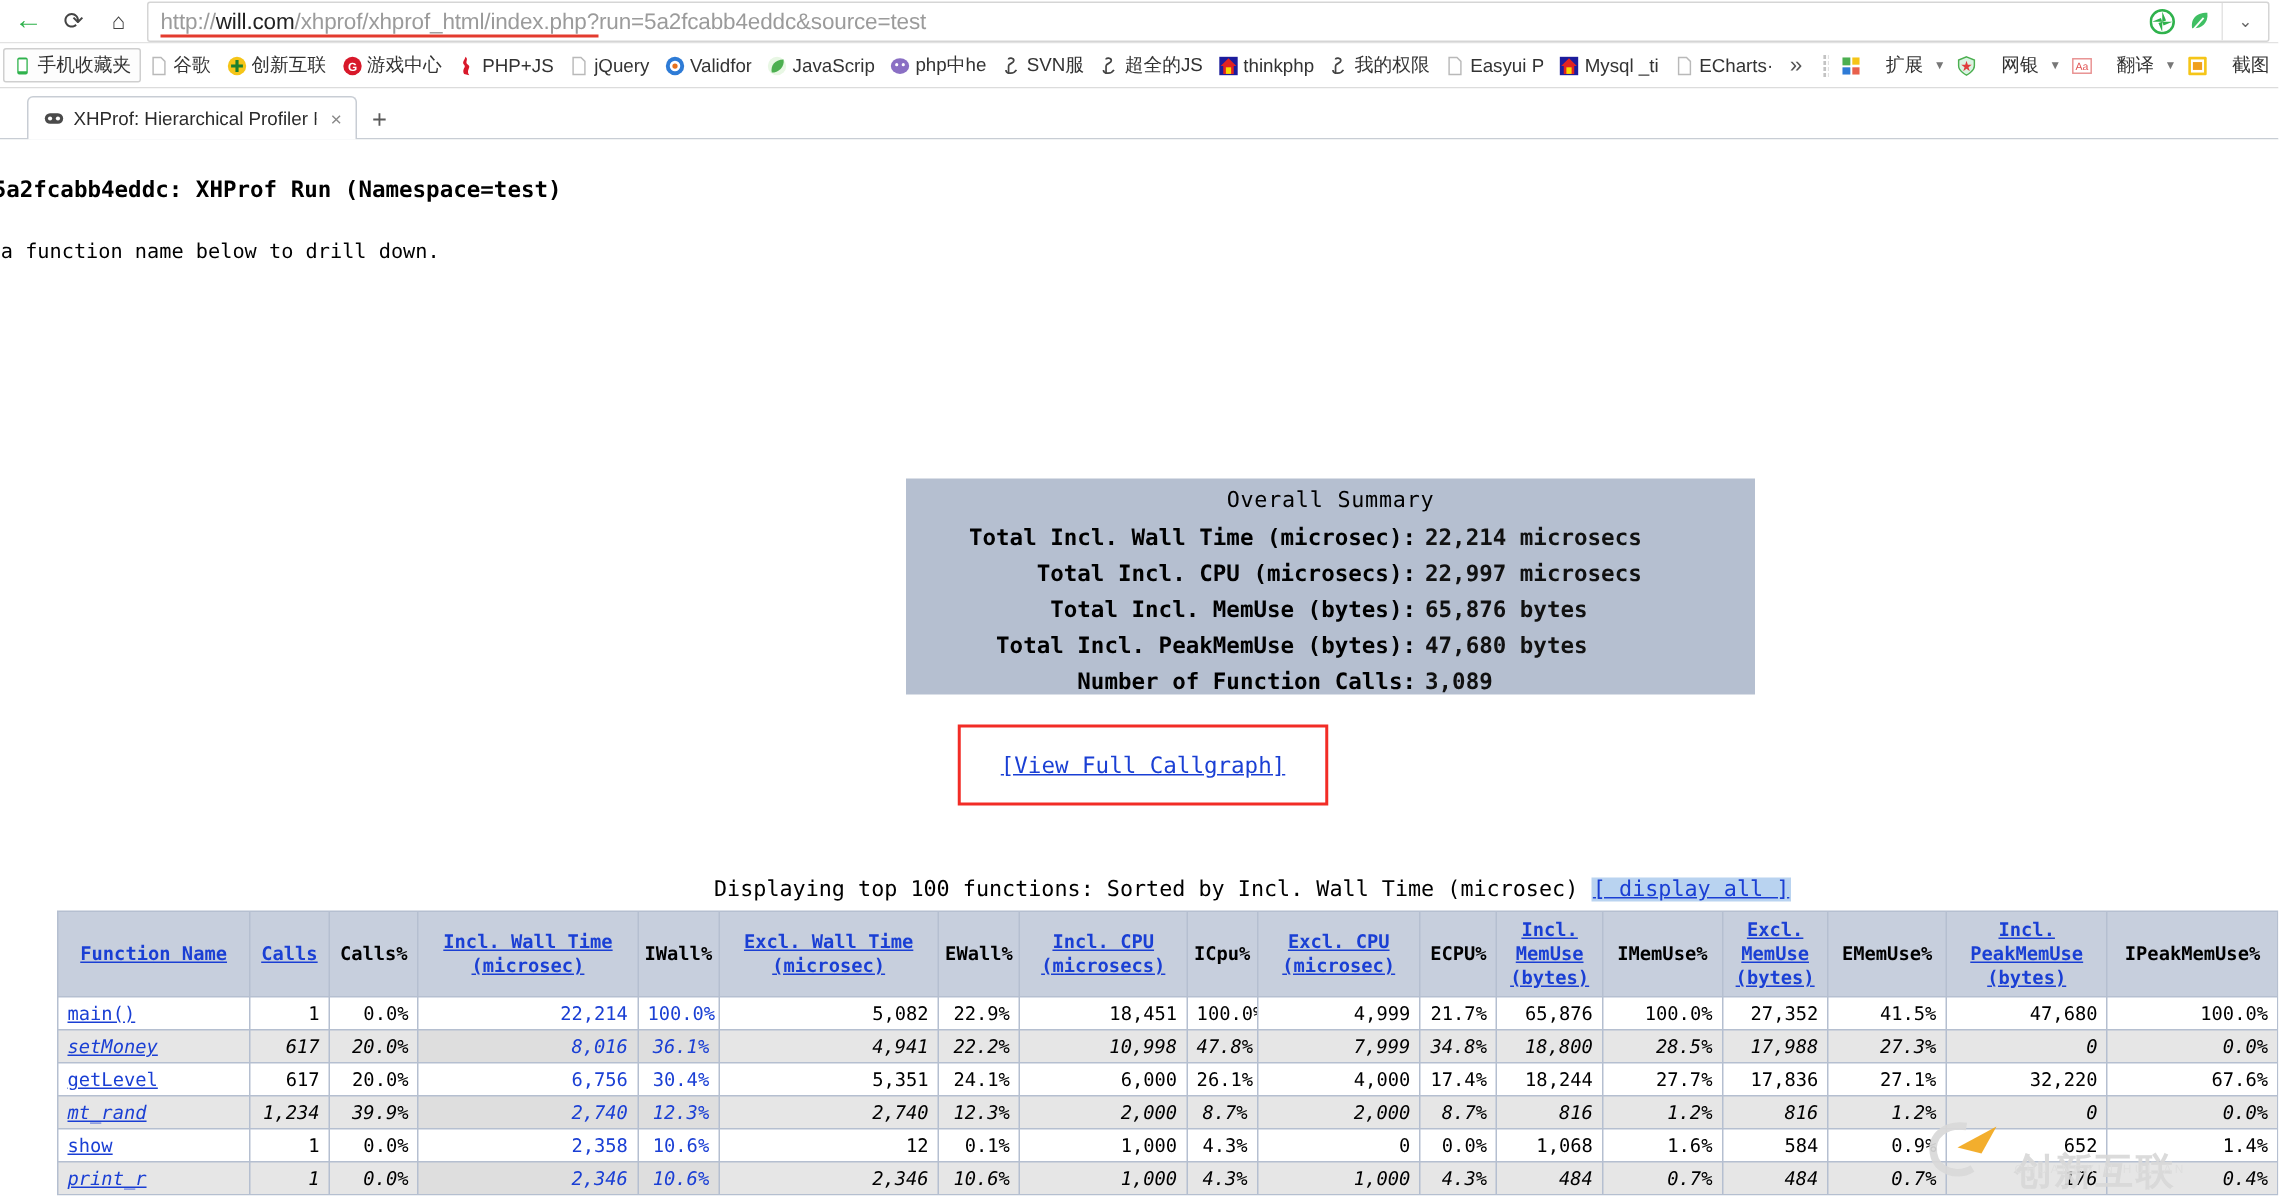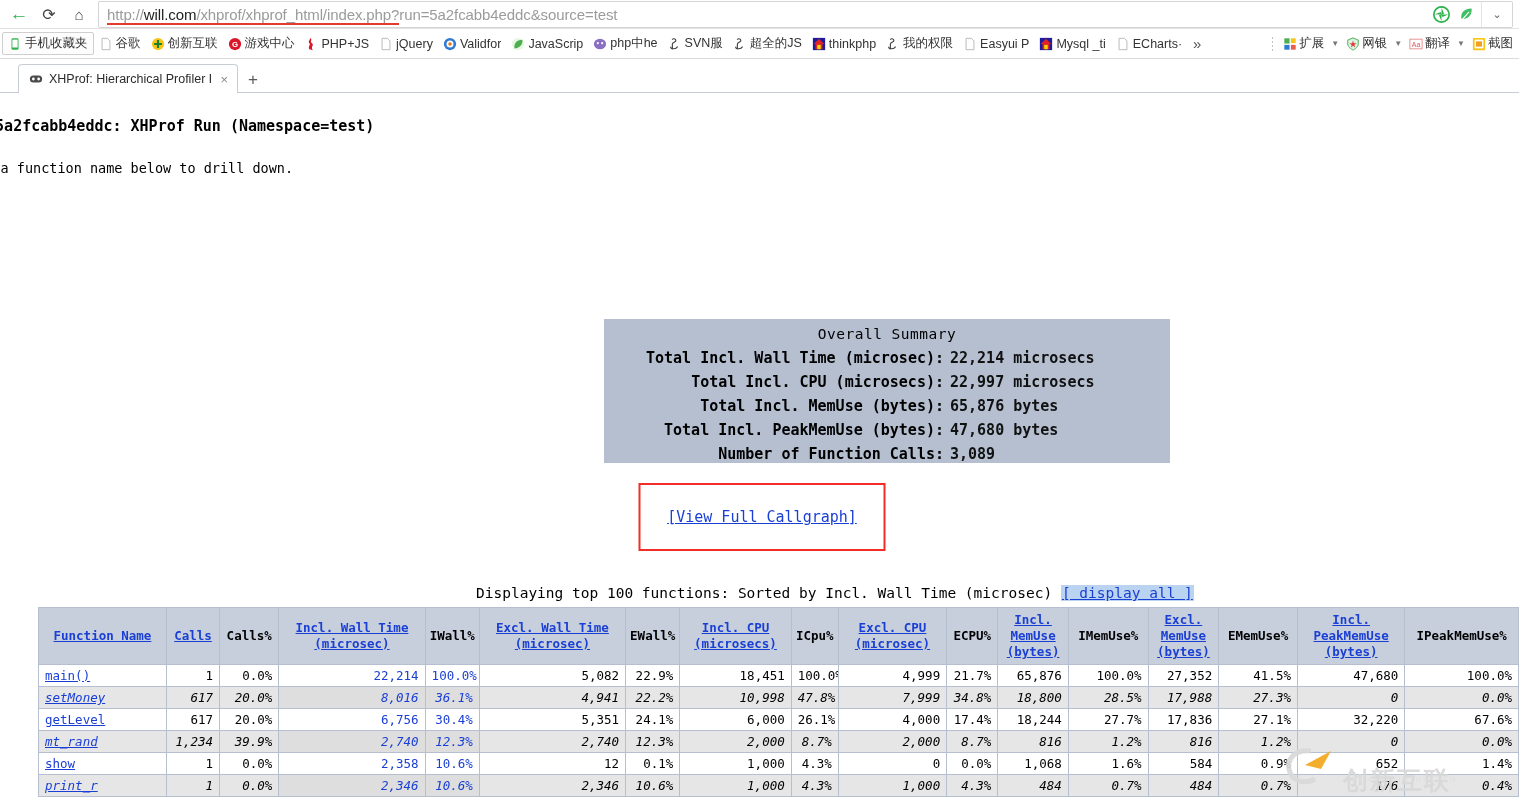--- a/index.html
+++ b/index.html
@@ -60,21 +60,21 @@
   .bm.first{border:1px solid #cfcfcf;border-radius:2px;background:#fdfdfd;}
   .bm-ico{width:14px;height:14px;flex:0 0 auto;display:block;}
   .bm-lbl{white-space:nowrap;overflow:hidden;text-overflow:clip;}
   .bm-more{font-size:15px;color:#555;padding:0 6px;flex:0 0 auto;}
   .bm-right{margin-left:auto;display:flex;align-items:center;gap:2px;padding-right:2px;}
   .bm-sep{
     width:4px;height:16px;flex:0 0 auto;margin:0 4px;
     background-image:radial-gradient(#c3c3c3 1px, transparent 1px);
     background-size:3px 4px;
   }
-  .bm-r-item{display:inline-flex;align-items:center;gap:2px;font-size:12.5px;color:#333;padding:2px 2px;}
+  .bm-r-item{display:inline-flex;align-items:center;gap:16px;font-size:12.5px;color:#333;padding:2px 2px;}
   .caret-sm{font-size:8px;color:#777;padding:0 3px;}
 
   
   .tab-strip{
     height:34px;background:#ffffff;border-bottom:1px solid #c8cdd4;
     display:flex;align-items:flex-end;padding-left:18px;box-sizing:border-box;
   }
   .tab{
     height:29px;min-width:200px;max-width:220px;
     border:1px solid #c8cdd4;border-bottom:none;border-radius:4px 4px 0 0;
@@ -119,21 +119,21 @@
     letter-spacing:0.5px;line-height:24px;
   }
   .sum-row{
     display:flex;justify-content:flex-end;line-height:24px;font-size:15px;
   }
   .sum-lbl{font-weight:bold;color:#000;text-align:right;width:300px;letter-spacing:0px;}
   .sum-val{color:#111;padding-left:6px;width:220px;text-align:left;font-weight:bold;}
 
   .cg-box{
     position:absolute;left:762px;top:390px;transform:translateX(-50%);
-    width:247px;height:68px;border:2px solid #f22c26;box-sizing:border-box;
+    width:247px;height:54px;border:2px solid #f22c26;box-sizing:border-box;
     display:flex;align-items:center;justify-content:center;
   }
   .cg-link{
     font-size:15px;color:#1a3fd4;text-decoration:underline;white-space:nowrap;
   }
 
   .displaying{
     position:absolute;left:476px;top:462px;font-size:14.5px;color:#000;white-space:nowrap;margin-top:30px;
   }
   .disp-all{

